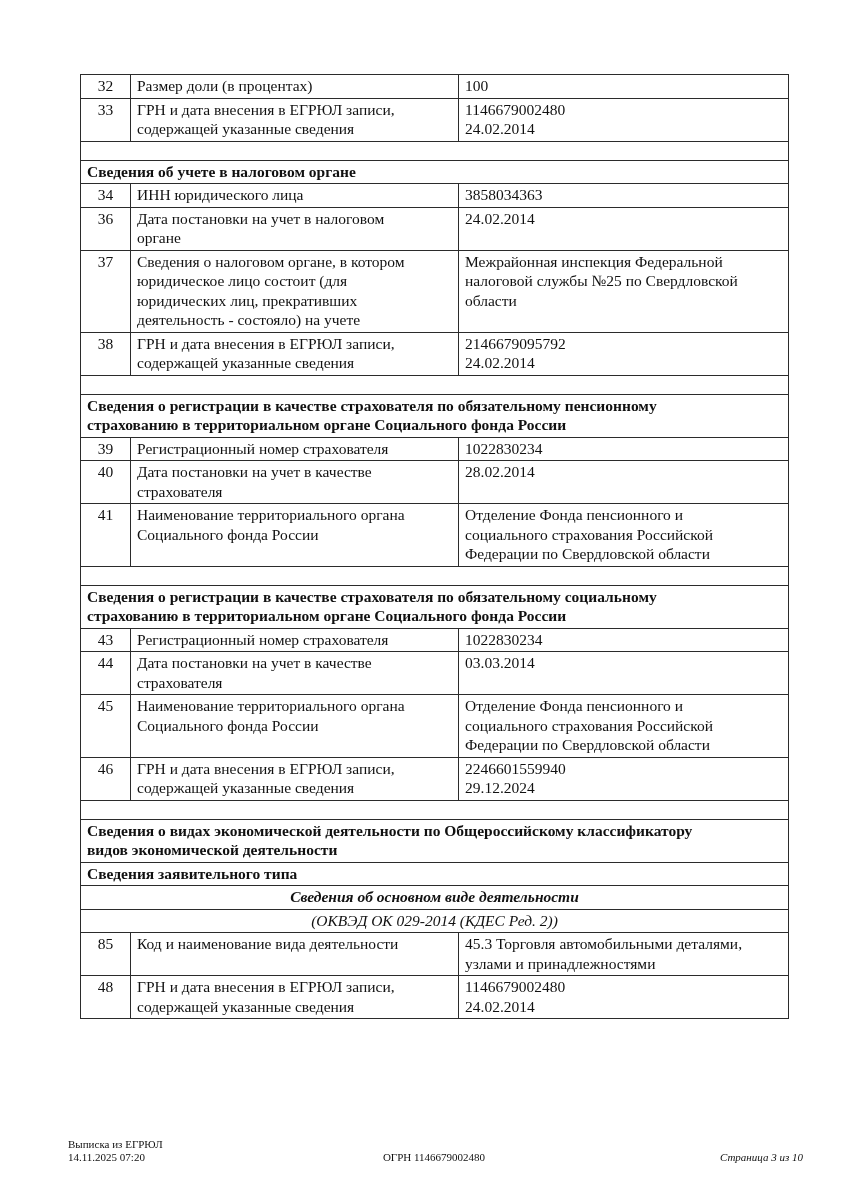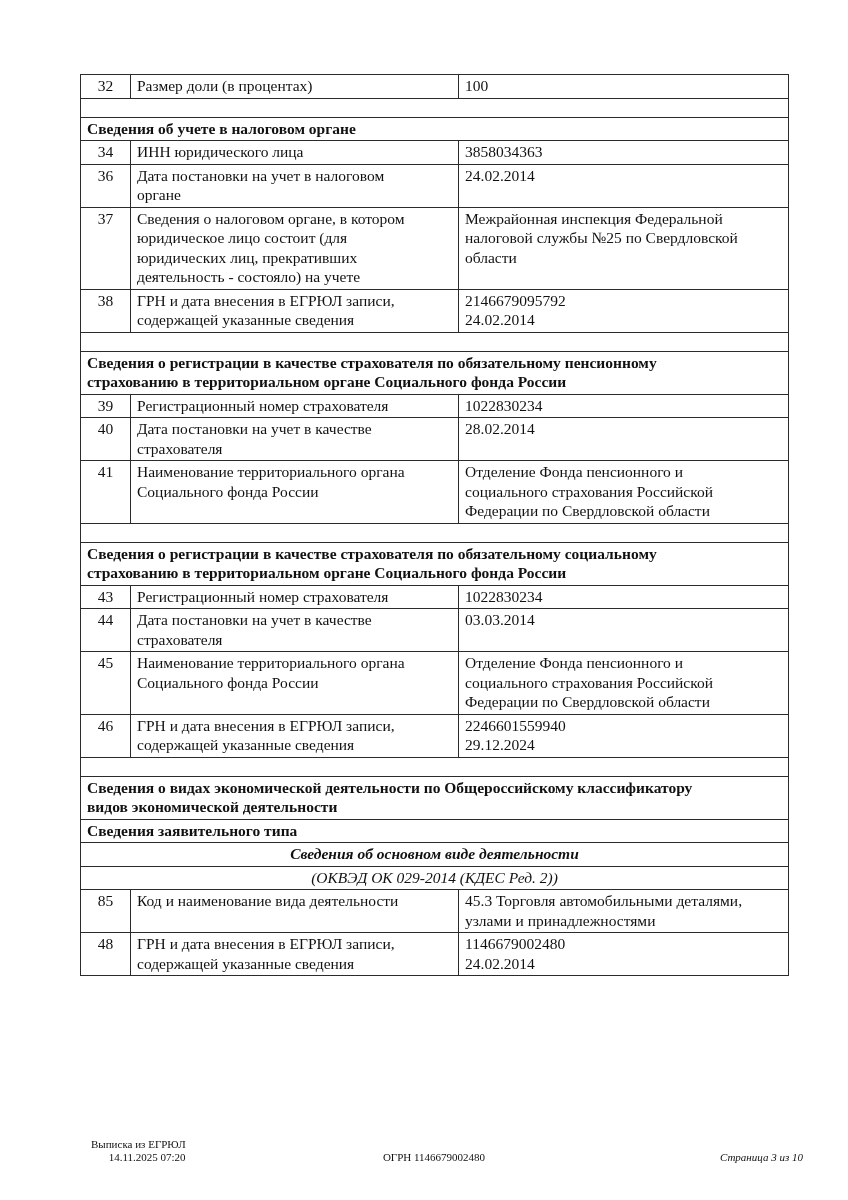--- a/index.html
+++ b/index.html
@@ -62,23 +62,23 @@
   .footer {
     position: absolute;
     left: 0;
     top: 1138px;
     width: 848px;
     font-size: 11px;
     line-height: 12.5px;
   }
   .footer-left {
     position: absolute;
-    left: 91px;
+    left: 68px;
     top: 0;
-    text-align: right;
+    text-align: left;
   }
   .footer-center {
     position: absolute;
     left: 80px;
     width: 708px;
     top: 12.5px;
     text-align: center;
   }
   .footer-right {
     position: absolute;
@@ -97,20 +97,27 @@
     <colgroup>
       <col style="width:50px">
       <col style="width:328px">
       <col style="width:330px">
     </colgroup>
     <tbody>
         <tr>
           <td class="num">32</td>
           <td>Размер доли (в процентах)</td>
           <td>100</td>
+        </tr>
+        <tr>
+          <td class="num">33</td>
+          <td>ГРН и дата внесения в ЕГРЮЛ записи,
+содержащей указанные сведения</td>
+          <td>1146679002480
+24.02.2014</td>
         </tr>
         <tr>
           <td colspan="3" class="spacer-cell"></td>
         </tr>
         <tr>
           <td colspan="3" class="section">Сведения об учете в налоговом органе</td>
         </tr>
         <tr>
           <td class="num">34</td>
           <td>ИНН юридического лица</td>

